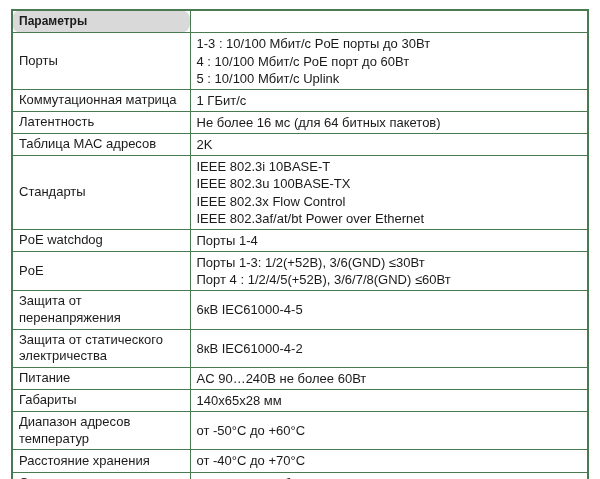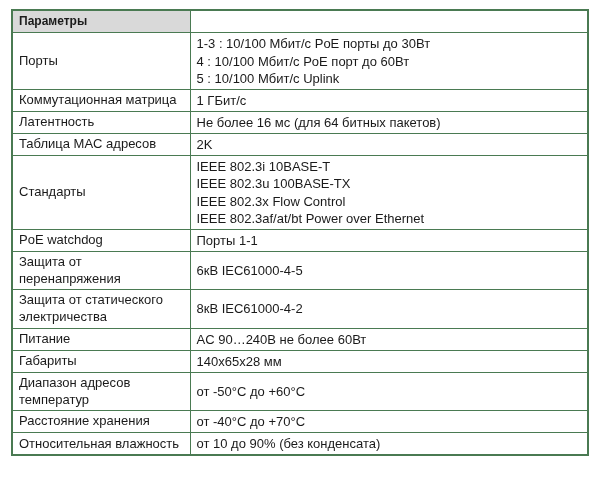--- a/index.html
+++ b/index.html
@@ -49,21 +49,21 @@
     font-weight: bold;
     font-size: 12px;
     padding-top: 3px;
     padding-bottom: 3px;
   }
   tr.header-row td.value-head {
     background: #ffffff;
   }
 
   
-  td.label { white-space: normal; }
+  td.label { white-space: normal; border-radius: 9px; }
   td.label.justify {
     text-align: justify;
     text-align-last: left;
   }
   td.label.justify > span { display: block; }
 
   
   .lines > span { display: block; }
   .lines.tight > span { line-height: 1.32; }
 
@@ -115,21 +115,28 @@
           <td class="lines tight mid">
             <span>IEEE 802.3i 10BASE-T</span>
             <span>IEEE 802.3u 100BASE-TX</span>
             <span>IEEE 802.3x Flow Control</span>
             <span>IEEE 802.3af/at/bt Power over Ethernet</span>
           </td>
         </tr>
         <tr>
           <td class="label mid">PoE watchdog</td>
           <td class="lines tight mid">
-            <span>Порты 1-1</span>
+            <span>Порты 1-4</span>
+          </td>
+        </tr>
+        <tr>
+          <td class="label mid">PoE</td>
+          <td class="lines tight mid">
+            <span>Порты 1-3: 1/2(+52В), 3/6(GND) ≤30Вт</span>
+            <span>Порт 4     : 1/2/4/5(+52В), 3/6/7/8(GND) ≤60Вт</span>
           </td>
         </tr>
         <tr>
           <td class="label mid">Защита от перенапряжения</td>
           <td class="lines tight mid">
             <span>6кВ IEC61000-4-5</span>
           </td>
         </tr>
         <tr>
           <td class="label mid justify">

